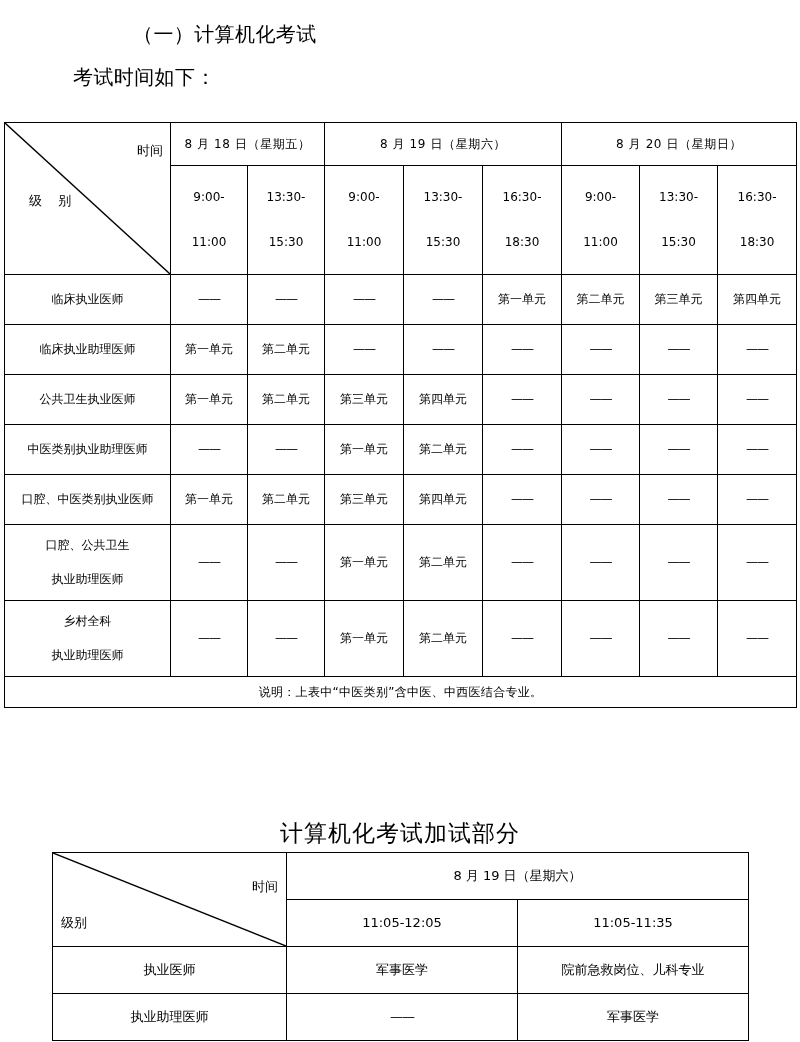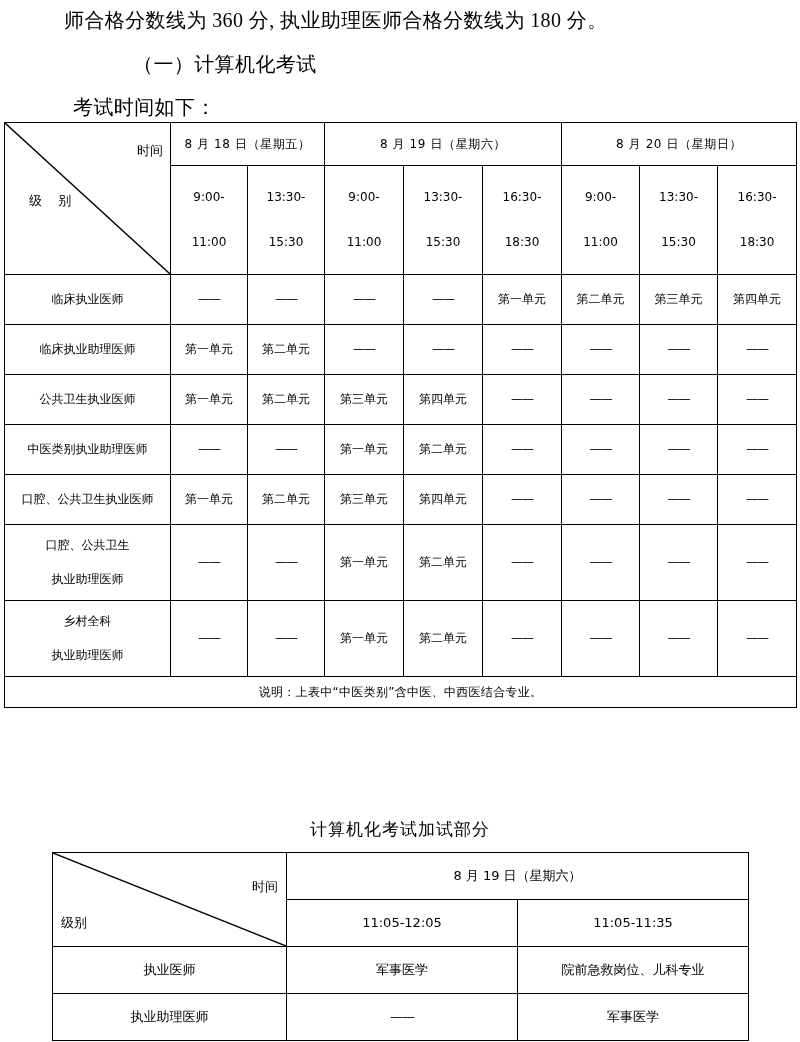--- a/index.html
+++ b/index.html
@@ -127,21 +127,21 @@
     border-radius: 7px;
   }
 
   
   #sub-title {
     position: absolute;
     left: 0; right: 0;
     top: 818px;
     text-align: center;
     font-family: "Liberation Serif", "DejaVu Serif", serif;
-    font-size: 17px;
+    font-size: 23px;
     letter-spacing: 1px;
   }
   #sub-table-wrap {
     position: absolute;
     left: 52px;
     top: 852px;
   }
   table.sub-table { width: 696px; }
   table.sub-table td {
     font-size: 13px;
@@ -172,21 +172,20 @@
   }
   .sub-date-head { height: 46px !important; font-size: 13px; }
   .sub-slot-head { height: 46px !important; font-size: 13px; }
   .sub-lvl { height: 46px !important; }
   .sub-val { height: 46px !important; margin-top: 17px; }
 </style>
 </head>
 <body>
 
 <div class="intro">
-  <div class="para para-1">师合格分数线为 360 分, 执业助理医师合格分数线为 180 分。</div>
   <div class="para para-3">（一）计算机化考试</div>
   <div class="para para-2">考试时间如下：</div>
 </div>
 
 <div id="main-table-wrap">
   <table class="grid main-table">
     <colgroup>
       <col style="width:166px">
       <col style="width:77px">
         <col style="width:77px">
@@ -285,21 +284,21 @@
           <td class="unit dash">——</td>
           <td class="unit dash">——</td>
           <td class="unit">第一单元</td>
           <td class="unit">第二单元</td>
           <td class="unit dash">——</td>
           <td class="unit dash">——</td>
           <td class="unit dash">——</td>
           <td class="unit dash">——</td>
         </tr>
         <tr>
-          <td class="lvl-name">口腔、公共卫生执业医师</td>
+          <td class="lvl-name">口腔、中医类别执业医师</td>
           <td class="unit">第一单元</td>
           <td class="unit">第二单元</td>
           <td class="unit">第三单元</td>
           <td class="unit">第四单元</td>
           <td class="unit dash">——</td>
           <td class="unit dash">——</td>
           <td class="unit dash">——</td>
           <td class="unit dash">——</td>
         </tr>
         <tr>

